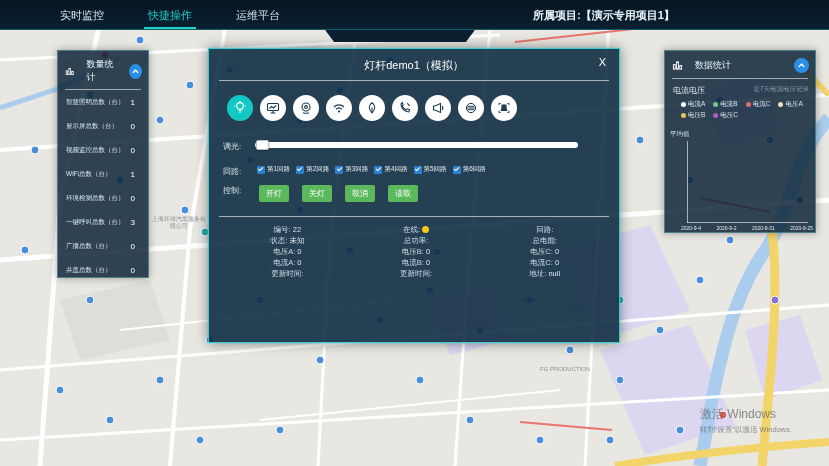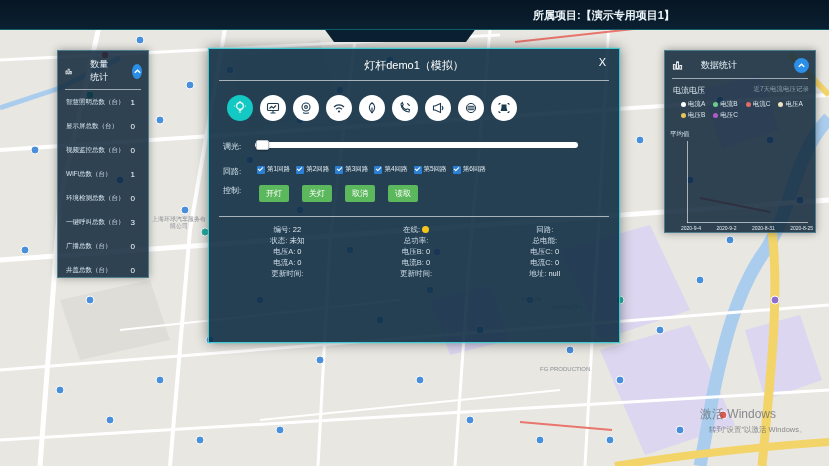--- a/index.html
+++ b/index.html
@@ -5,40 +5,40 @@
   * { margin:0; padding:0; box-sizing:border-box; }
   html,body { width:829px; height:466px; overflow:hidden; font-family:"Liberation Sans", sans-serif; }
   #stage { position:relative; width:829px; height:466px; background:#e9e7e2; }
 
   
   #map { position:absolute; left:0; top:0; z-index:0; }
   .map-label { position:absolute; z-index:1; font-size:6px; color:#8b9096; white-space:nowrap; }
   .map-label.wrap { white-space:normal; width:58px; text-align:center; line-height:7px; }
   .watermark { position:absolute; left:700px; top:406px; z-index:1; color:rgba(95,100,106,.72); }
   .watermark .w1 { font-size:12px; }
-  .watermark .w2 { font-size:7.5px; margin-top:2px;padding-left:9px; }
+  .watermark .w2 { font-size:7.5px; margin-top:2px; }
 
   
   #topbar { position:absolute; left:0; top:0; width:829px; height:30px; z-index:6;
     background:linear-gradient(#071523,#0a2031); border-bottom:1px solid rgba(32,185,195,.45);
     display:flex; align-items:center; }
   #topbar .nav { display:flex; gap:44px; padding-left:60px; }
   #topbar .nav span { font-size:11px; color:#d4e4ee; line-height:30px; cursor:pointer; position:relative; }
   #topbar .nav span.active { color:#1fd1c9; }
   #topbar .nav span.active::after { content:""; position:absolute; left:-4px; right:-4px; bottom:1px; height:2px; background:#1fd1c9; }
   #topbar .project { position:absolute; left:533px; top:0; line-height:30px; font-size:11px; font-weight:bold; color:#eef6fa; }
   #top-trapezoid { position:absolute; left:303px; top:0; width:194px; height:42px; z-index:5;
     background:linear-gradient(#081726,#0b2234);
     clip-path:polygon(0 0,100% 0,84% 100%,16% 100%);
     filter:drop-shadow(0 1px 1px rgba(35,200,210,.55)); }
 
   
   .panel { position:absolute; z-index:4; background:rgba(13,36,56,.85);
     border:1px solid rgba(125,215,230,.4); box-shadow:0 0 8px rgba(0,0,0,.35); color:#dfe9f2; }
-  .panel-hd { display:flex; align-items:center; gap:18px; padding:7px 6px 5px 7px; }
+  .panel-hd { display:flex; align-items:center; gap:12px; padding:7px 6px 5px 7px; }
   .panel-hd .t { font-size:9px; color:#eef6fa; }
   .chev { margin-left:auto; width:15px; height:15px; border-radius:50%; background:#2b8fe8;
     display:flex; align-items:center; justify-content:center; cursor:pointer; }
   hr.div { border:none; border-top:1px solid rgba(255,255,255,.55); margin:0 7px; }
 
   
   #left-panel { left:57px; top:50px; width:92px; height:228px; }
   .srow { display:flex; justify-content:space-between; align-items:center; padding:0 13px 0 8px; height:24px; }
   .srow .l { font-size:6.5px; color:#d9e5ee; }
   .srow .v { font-size:8px; color:#fff; }
@@ -191,20 +191,25 @@
   <span class="map-label" style="left:540px;top:366px">FG PRODUCTION</span>
   <span class="map-label wrap" style="left:150px;top:216px">上海环球汽车服务有限公司</span>
 
   <div class="watermark">
     <div class="w1">激活 Windows</div>
     <div class="w2">转到“设置”以激活 Windows。</div>
   </div>
 
   <div id="top-trapezoid"></div>
   <div id="topbar">
+    <div class="nav">
+      <span>实时监控</span>
+      <span class="active">快捷操作</span>
+      <span>运维平台</span>
+    </div>
     <div class="project">所属项目:【演示专用项目1】</div>
   </div>
 
   <div id="left-panel" class="panel">
     <div class="panel-hd">
       <svg width="11" height="11" viewBox="0 0 12 12">
         <g stroke="#fff" fill="none" stroke-width="1">
           <rect x="1.5" y="5" width="2" height="5"></rect>
             <rect x="5" y="2" width="2" height="8"></rect>
             <rect x="8.5" y="6" width="2" height="4"></rect>

